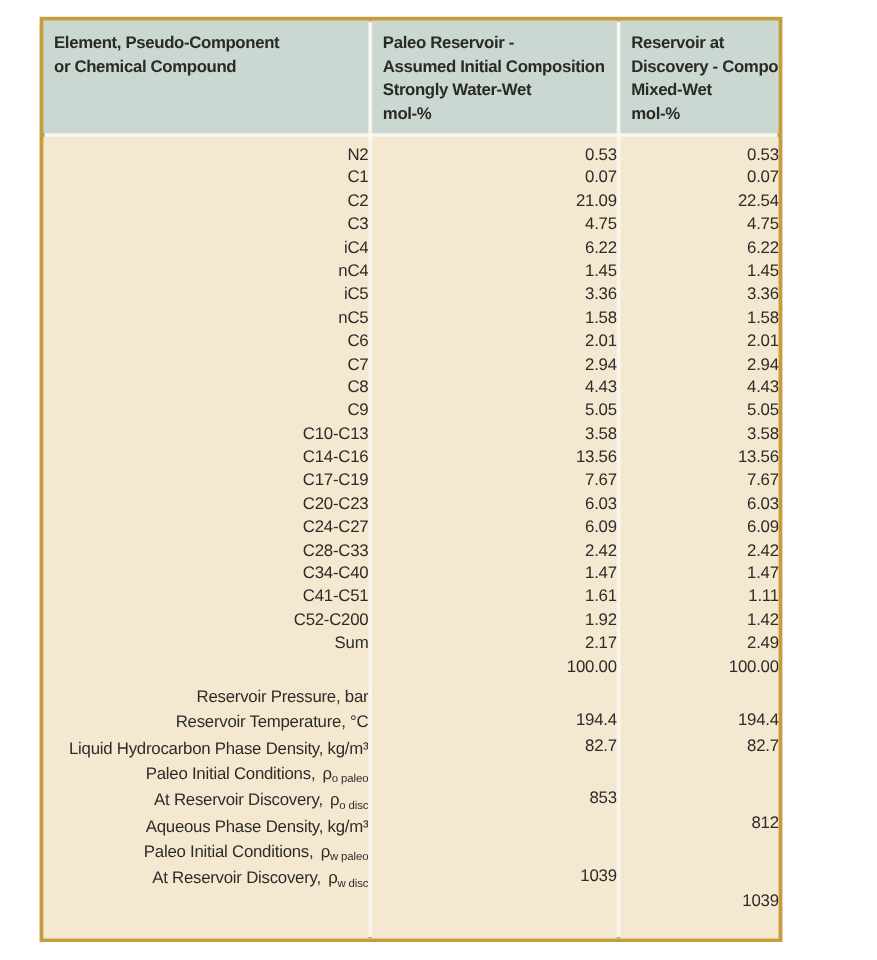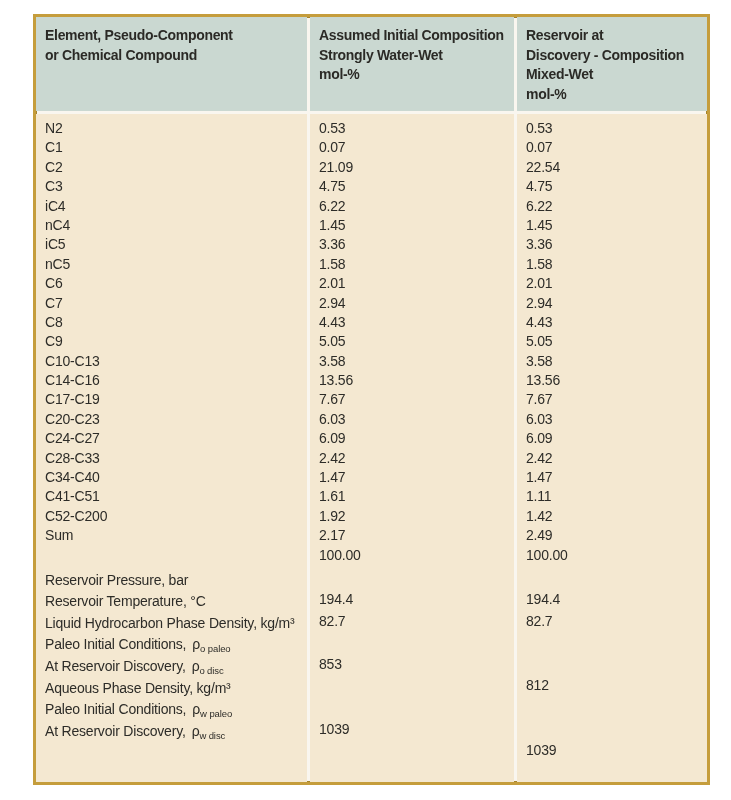--- a/index.html
+++ b/index.html
@@ -14,21 +14,21 @@
     position: relative;
     width: 731px;
     height: 800px;
     background: #ffffff;
     overflow: hidden;
   }
   .comp-table {
     position: absolute;
     left: 33px;
     top: 14px;
-    width: 677px;
+    width: 619px;
     height: 771px;
     box-sizing: border-box;
     border: 3px solid #c59d3c;
     box-shadow: inset 0 0 0 1px #a5832c;
     background: #f9f6ef; 
     display: grid;
     grid-template-columns: 271px 204px 1fr;
     grid-template-rows: 94px 1fr;
     gap: 3px;
     overflow: hidden;
@@ -44,20 +44,21 @@
     white-space: nowrap;
     overflow: hidden;
   }
   .body-col {
     background: #f4e8d1;
     color: #2d2c28;
     font-size: 14px;
     letter-spacing: -0.2px;
     padding-top: 5px;
     overflow: hidden;
+    text-align: right;
   }
   .body-col .line {
     height: 19.4px;
     line-height: 19.4px;
     padding-left: 9px;
     white-space: nowrap;
   }
   .body-col .line.prop {
     height: 21.6px;
     line-height: 21.6px;
@@ -79,20 +80,21 @@
 </head>
 <body>
 
 <div class="page">
   <div class="comp-table">
     <div class="hdr-cell" id="hdr-0">
         <div>Element, Pseudo-Component</div>
         <div>or Chemical Compound</div>
       </div>
     <div class="hdr-cell" id="hdr-1">
+        <div>Paleo Reservoir -</div>
         <div>Assumed Initial Composition</div>
         <div>Strongly Water-Wet</div>
         <div>mol-%</div>
       </div>
     <div class="hdr-cell" id="hdr-2">
         <div>Reservoir at</div>
         <div>Discovery - Composition</div>
         <div>Mixed-Wet</div>
         <div>mol-%</div>
       </div>

